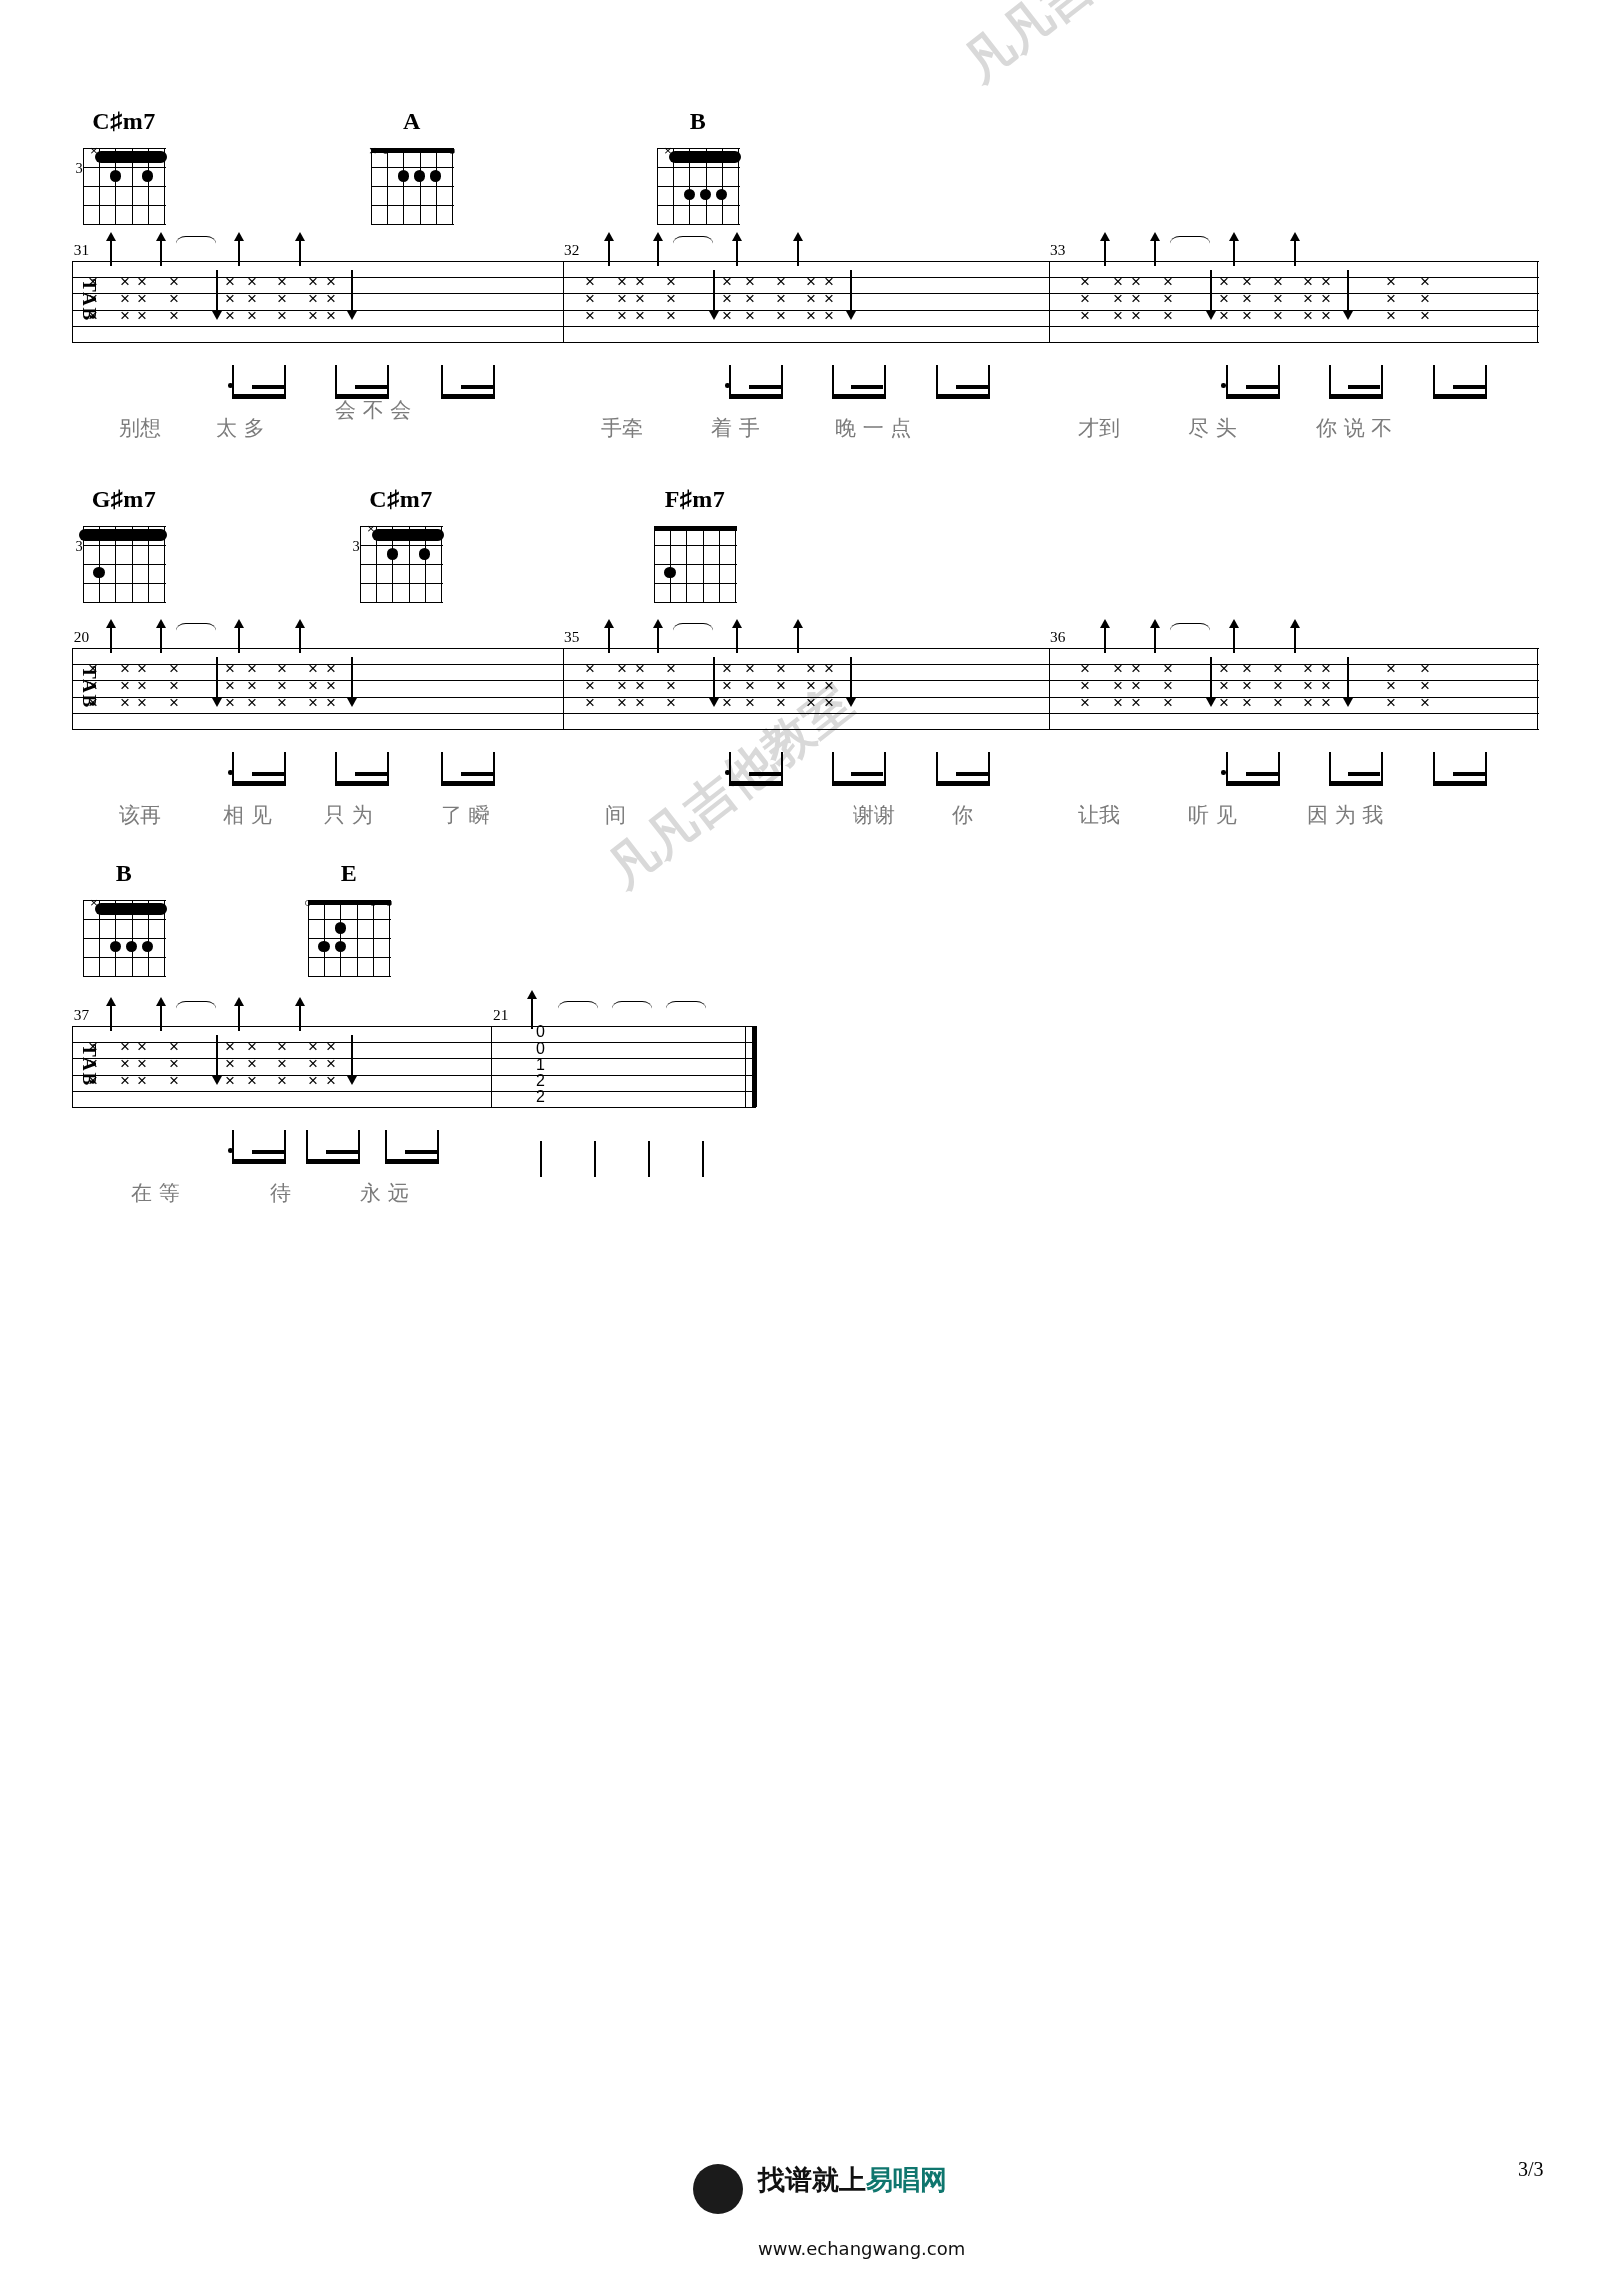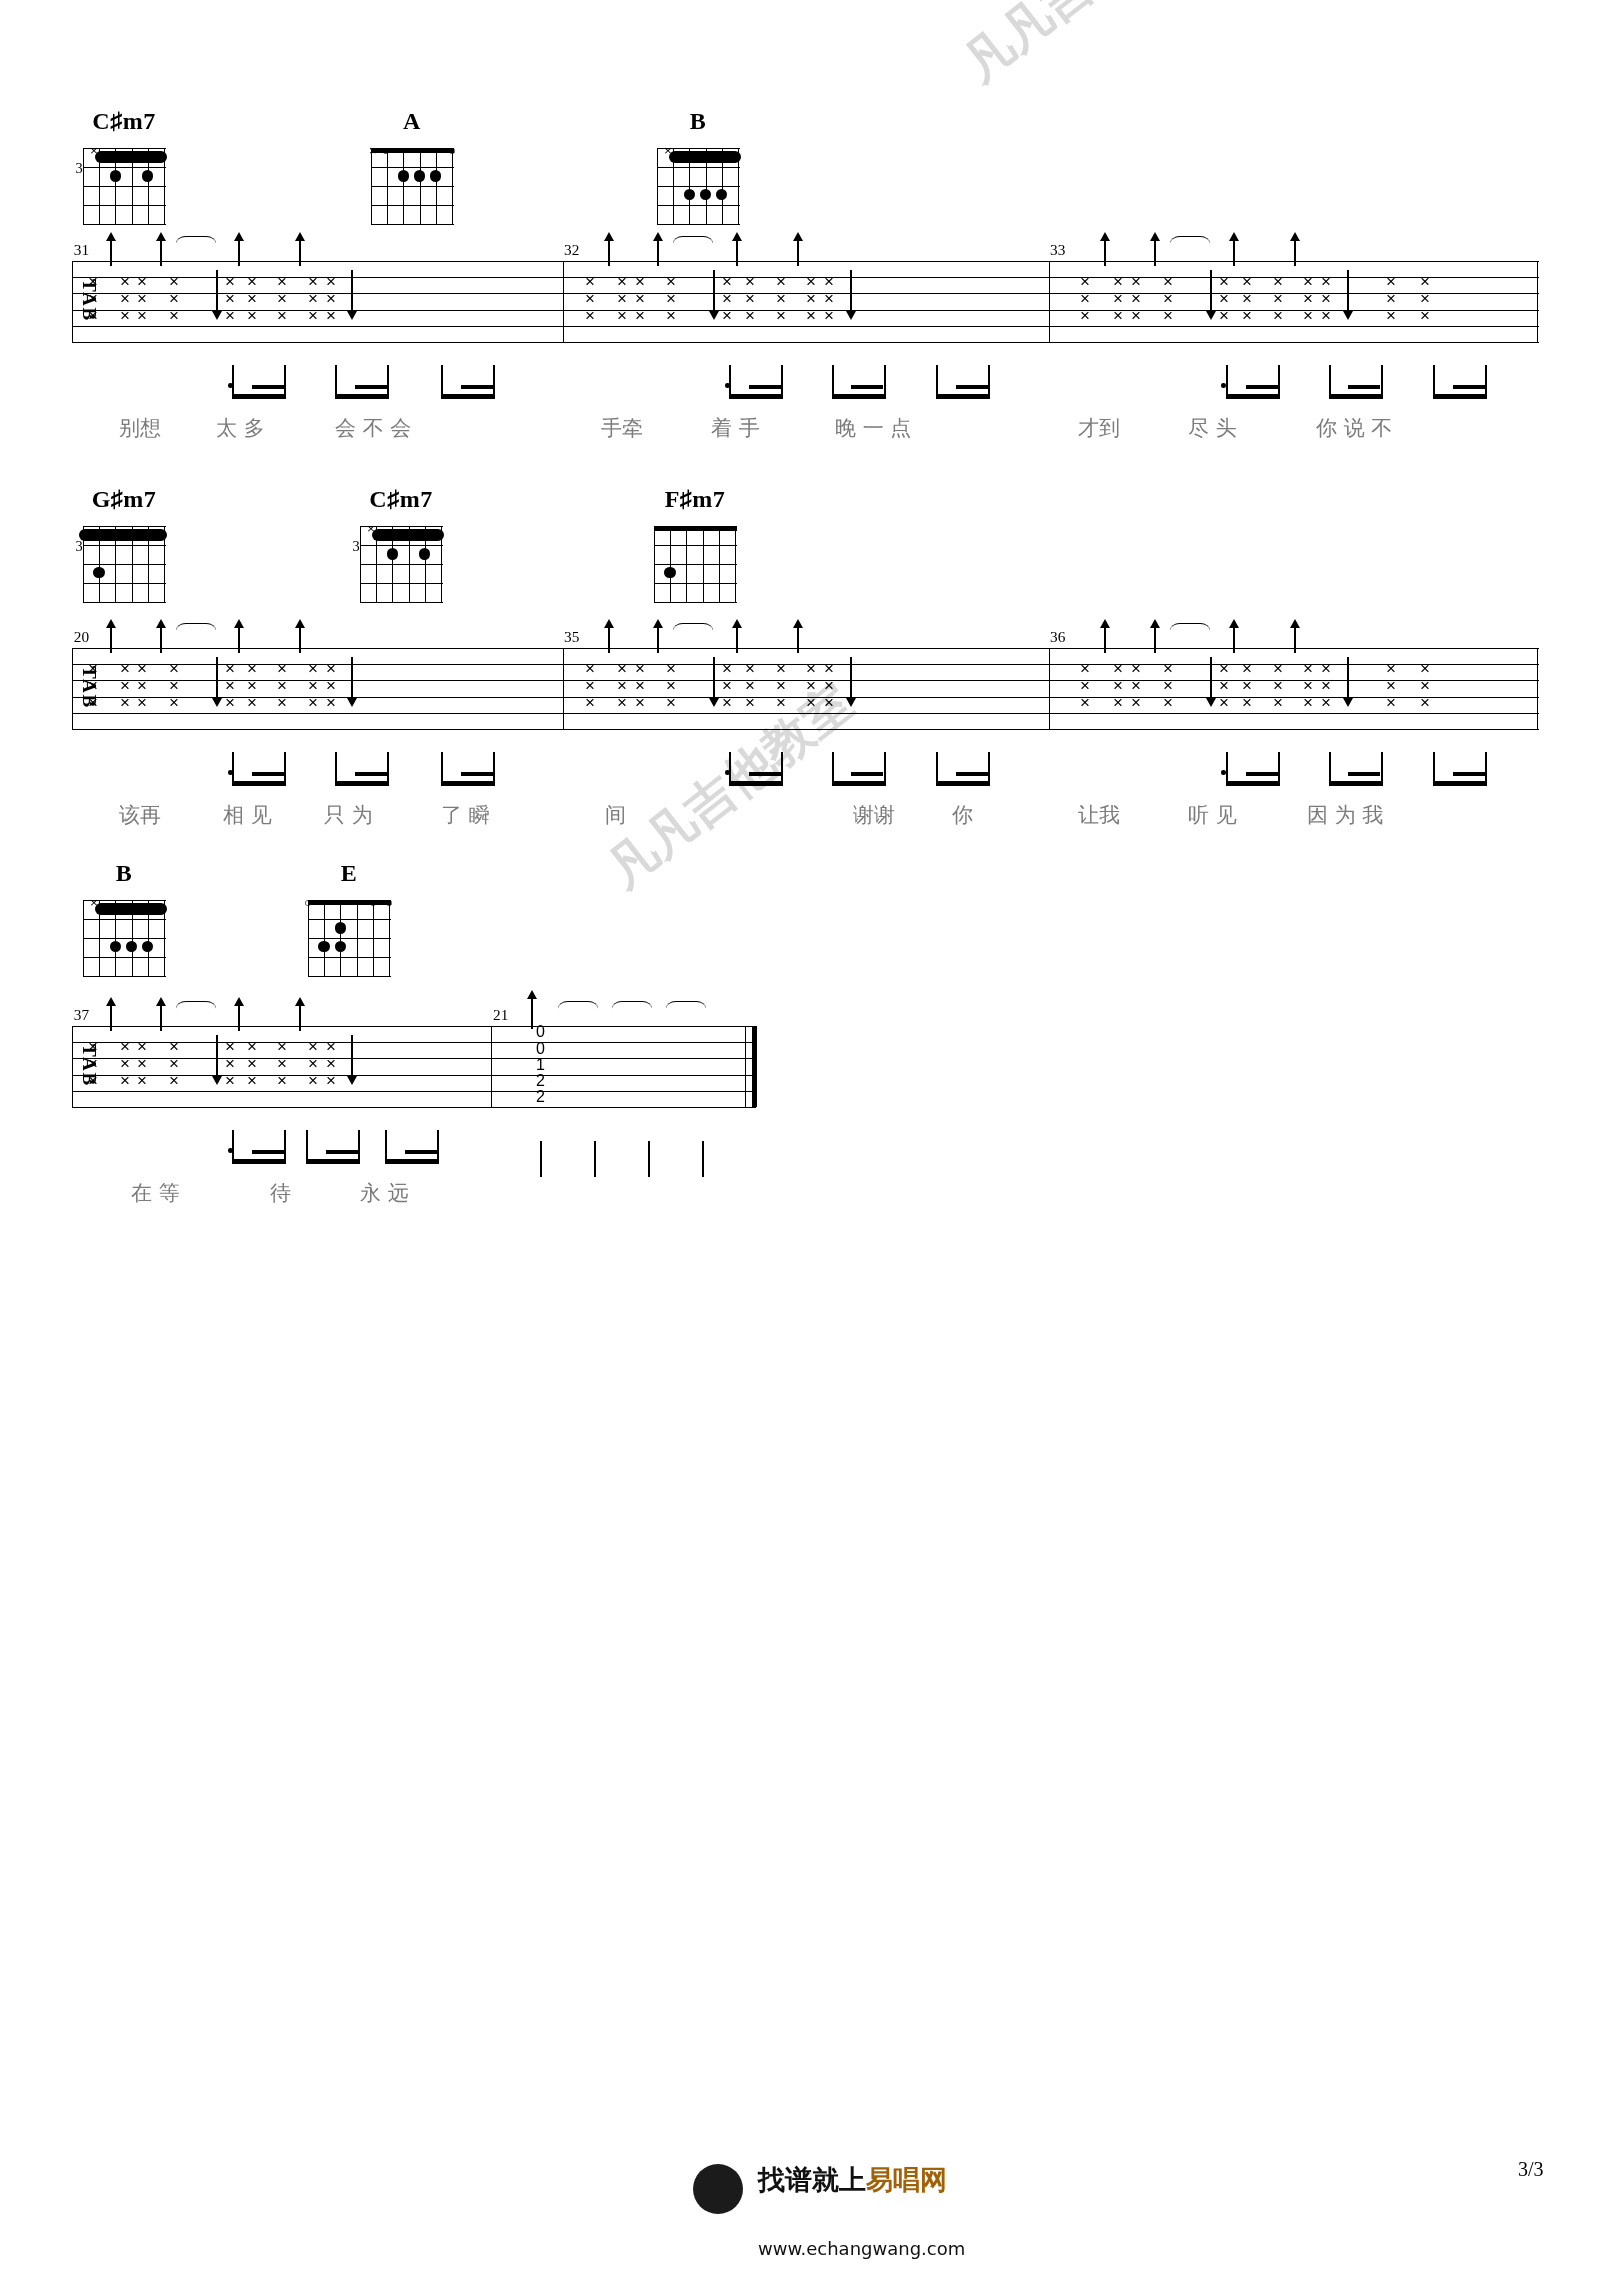--- a/index.html
+++ b/index.html
@@ -47,21 +47,21 @@
   
   .slur{position:absolute;border-top:1.8px solid #000;border-radius:50%/100%;height:14.4px;width:41px;border-left:none;border-right:none;border-bottom:none;}
 
   .lyric{position:absolute;font-family:"DejaVu Sans",sans-serif;font-size:21px;color:#7b7b7b;white-space:nowrap;}
 
   .watermark{position:absolute;color:#d9d9d9;font-family:"DejaVu Sans",sans-serif;font-size:49px;font-weight:bold;transform:rotate(-38deg);transform-origin:left top;white-space:nowrap;}
 
   .footer-logo{position:absolute;}
   .logo-circle{position:absolute;width:50px;height:50px;border-radius:50%;background:#1b1b1b;}
   .logo-text1{position:absolute;font-family:"DejaVu Sans",sans-serif;font-size:27px;font-weight:bold;color:#111;white-space:nowrap;}
-  .logo-red{color:#a16207;}
+  .logo-red{color:#0f766e;}
   .logo-text2{position:absolute;font-family:"DejaVu Sans",sans-serif;font-size:18px;color:#111;white-space:nowrap;margin-top:37px;}
   .pagenum{position:absolute;font-family:"Liberation Serif",serif;font-size:20px;}
 </style>
 </head>
 <body>
 
 <div class="page">
 
   <div class="watermark" style="left:950px;top:45px;">凡凡吉他教室</div>
   <div class="watermark" style="left:594px;top:851px;">凡凡吉他教室</div>
@@ -262,21 +262,21 @@
     <div class="beam2" style="left:1348px;top:385px;width:32px;"></div>
 
     <div class="stem" style="left:1433px;top:365px;height:34px;"></div>
     <div class="beam" style="left:1433px;top:394px;width:52px;"></div>
     <div class="stem" style="left:1485px;top:365px;height:34px;"></div>
     <div class="beam2" style="left:1453px;top:385px;width:32px;"></div>
   </div>
 
   <div class="lyric" style="left:119px;top:414px;">别想</div>
   <div class="lyric" style="left:216px;top:414px;">太 多</div>
-  <div class="lyric" style="left:335px;top:414px;">会 不 会</div>
+  <div class="lyric" style="left:335px;top:396px;">会 不 会</div>
   <div class="lyric" style="left:601px;top:414px;">手牵</div>
   <div class="lyric" style="left:711px;top:414px;">着 手</div>
   <div class="lyric" style="left:835px;top:414px;">晚 一 点</div>
   <div class="lyric" style="left:1078px;top:414px;">才到</div>
   <div class="lyric" style="left:1188px;top:414px;">尽 头</div>
   <div class="lyric" style="left:1316px;top:414px;">你 说 不</div>
 
   <div class="system" style="top:0;">
 
     <div class="chordbox" style="left:70px;top:486px;">

